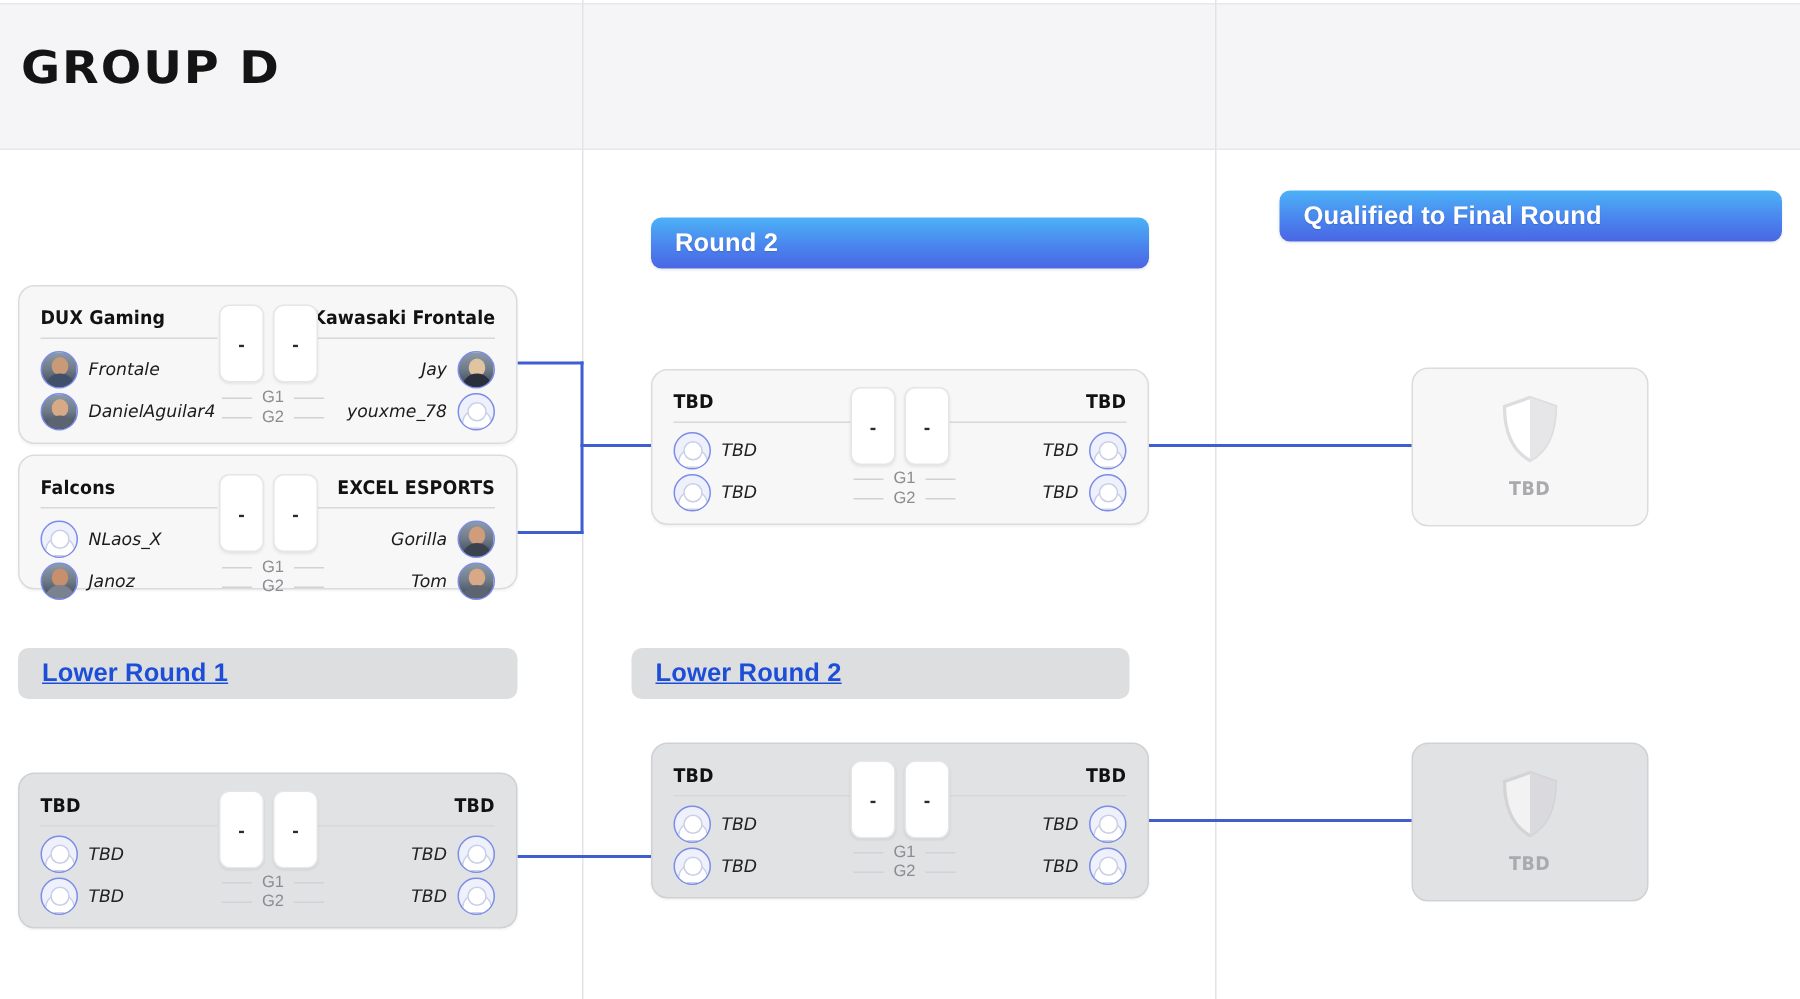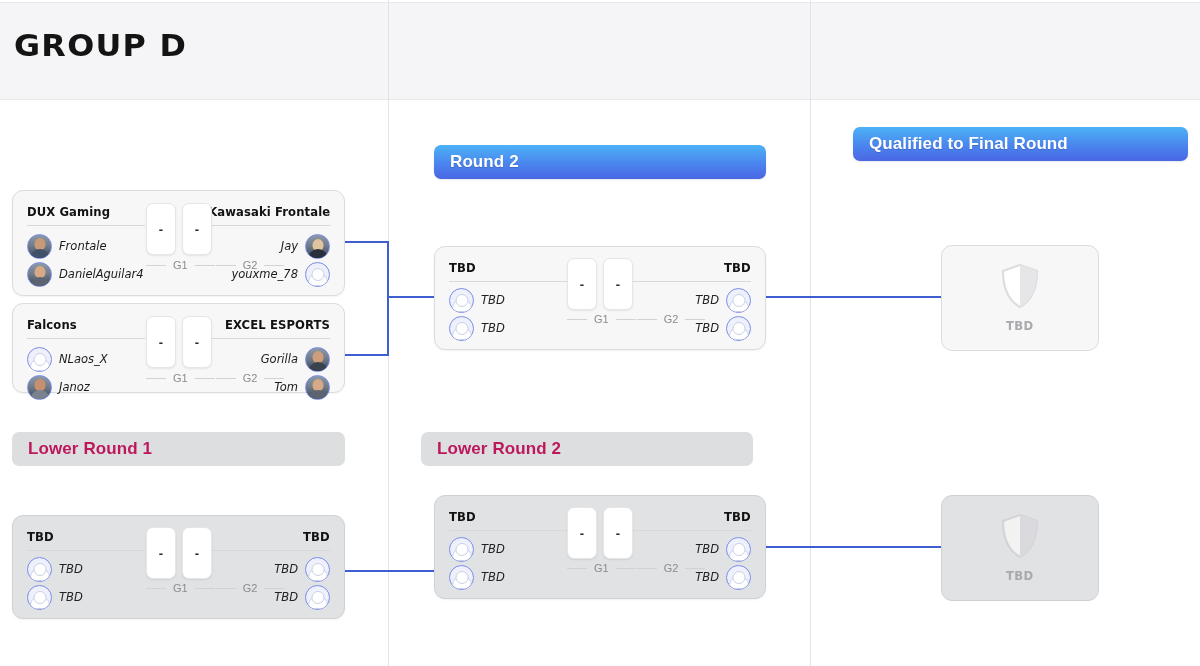--- a/index.html
+++ b/index.html
@@ -45,21 +45,22 @@
     letter-spacing: .1px;
   }
   .round-header.upper {
     background: linear-gradient(180deg, #4cb2f6 0%, #4a85ee 55%, #4a66e4 100%);
     color: #ffffff;
     text-shadow: 0 1px 1px rgba(0,0,0,.16);
     box-shadow: 0 1px 2px rgba(0,0,0,.10);
   }
   .round-header.lower {
     background: #dcdee0;
-    color: #be185d;
+    color: #1d4ed8;
+    text-decoration: underline;
   }
 
   
   .match {
     position: absolute;
     border-radius: 11px;
     border: 1px solid #dcdcde;
     box-shadow: 0 1px 2px rgba(0,0,0,.05);
   }
   .match.upper { background: #f7f7f8; }
@@ -148,21 +149,21 @@
     width: 30px; height: 52px;
     background: #ffffff;
     border-radius: 7px;
     border: 1px solid #e6e6e8;
     box-shadow: 0 1px 2px rgba(0,0,0,.08);
     display: flex; align-items: center; justify-content: center;
     font-size: 13px; font-weight: 700; color: #2a2a2c;
   }
   .games {
     position: absolute;
-    display: flex; flex-direction: row; align-items: center;
+    display: flex; flex-direction: column; align-items: center;
     gap: 1px;
   }
   .game-line {
     display: flex; align-items: center; gap: 7px;
     font-size: 11px; color: #8b8b90;
     font-family: "Liberation Sans", sans-serif;
   }
   .game-line i {
     display: block; width: 20px; height: 1px; background: #d2d2d6;
   }

